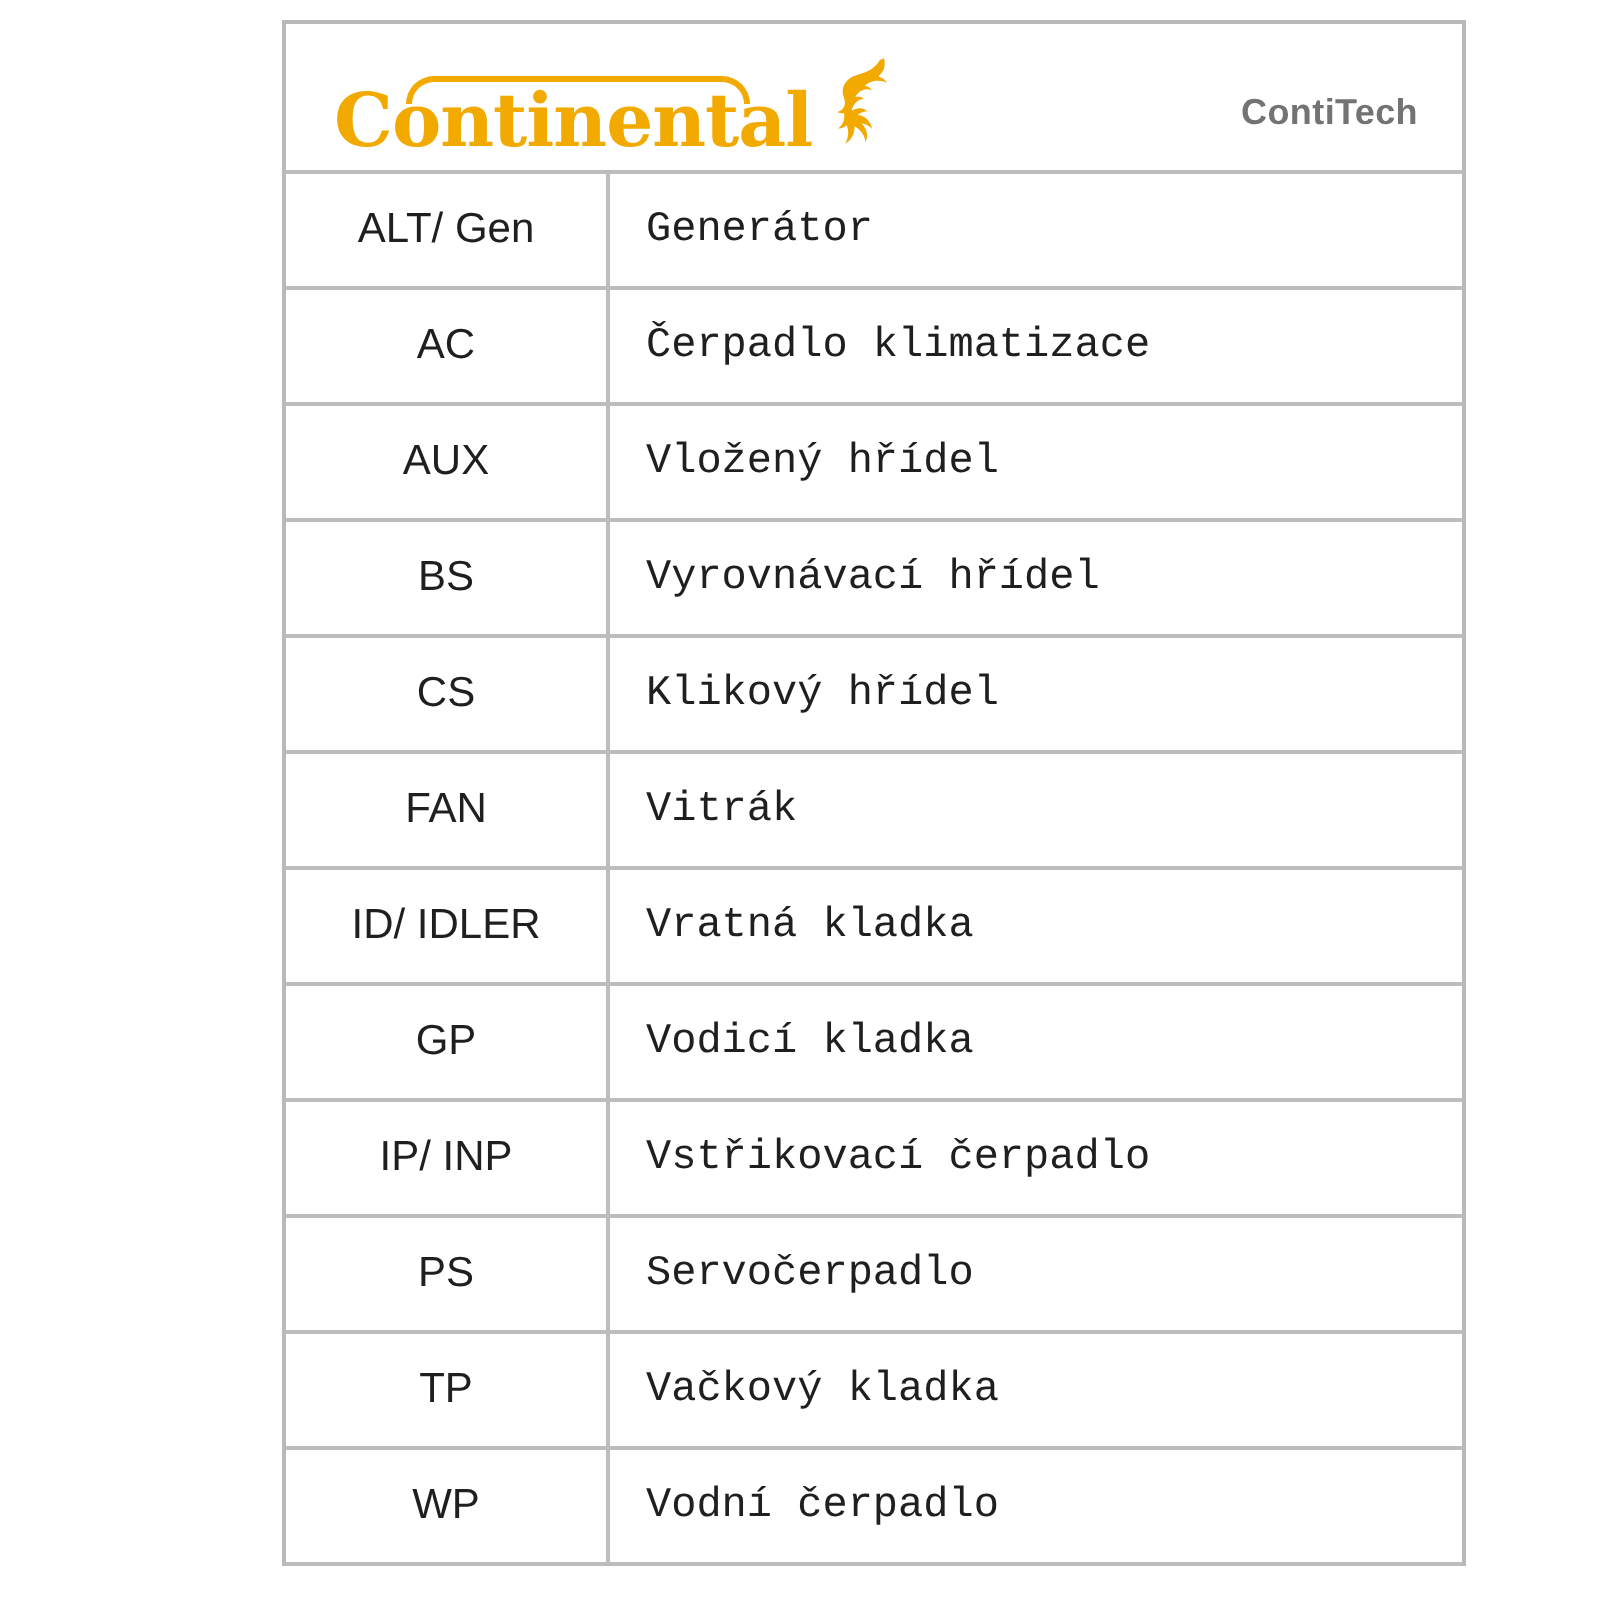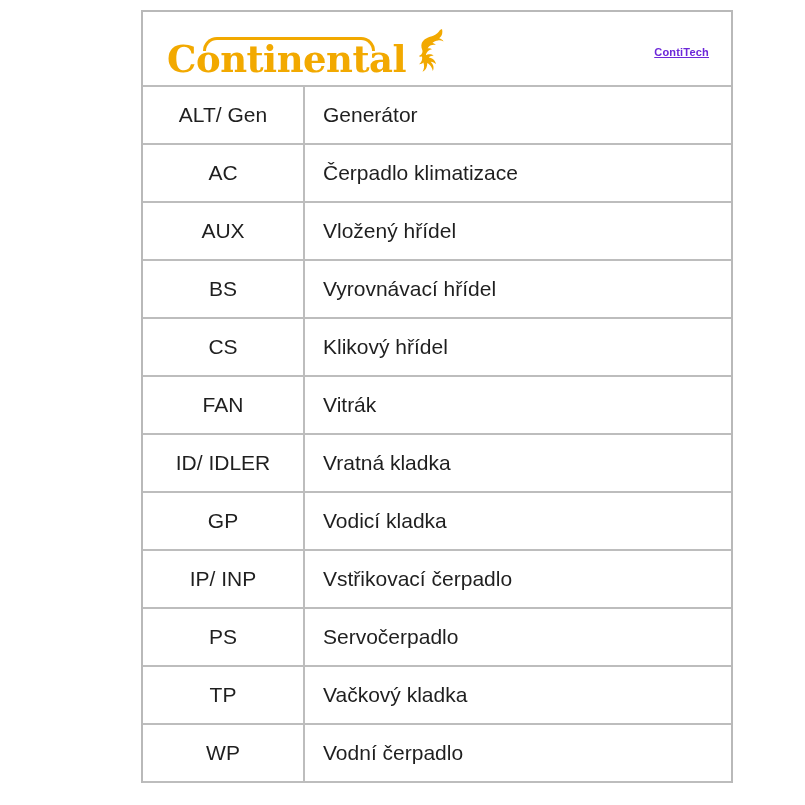--- a/index.html
+++ b/index.html
@@ -73,25 +73,24 @@
 
   .logo-horse {
     margin-left: 4px;
     margin-bottom: 2px;
   }
 
   .contitech {
     position: absolute;
     right: 22px;
     top: 34px;
-    font-size: 11px;
+    font-size: 18px;
     font-weight: bold;
-    color: #6d28d9;
+    color: #737373;
     letter-spacing: 0.2px;
-    text-decoration: underline;
   }
 
   
   .table {
     width: 100%;
     border-collapse: collapse;
     table-layout: fixed;
   }
 
   .table tr {
@@ -112,20 +111,21 @@
     font-size: 21px;
     color: #1f1f1f;
     white-space: nowrap;
   }
 
   .col-desc {
     padding-left: 18px !important;
     font-size: 21px;
     color: #1f1f1f;
     white-space: nowrap;
+    font-family: Liberation Mono, monospace;
   }
 </style>
 </head>
 <body>
 
 <div id="page">
   <div class="sheet">
 
     <div class="logo-band">
       <div class="logo-wrap">

